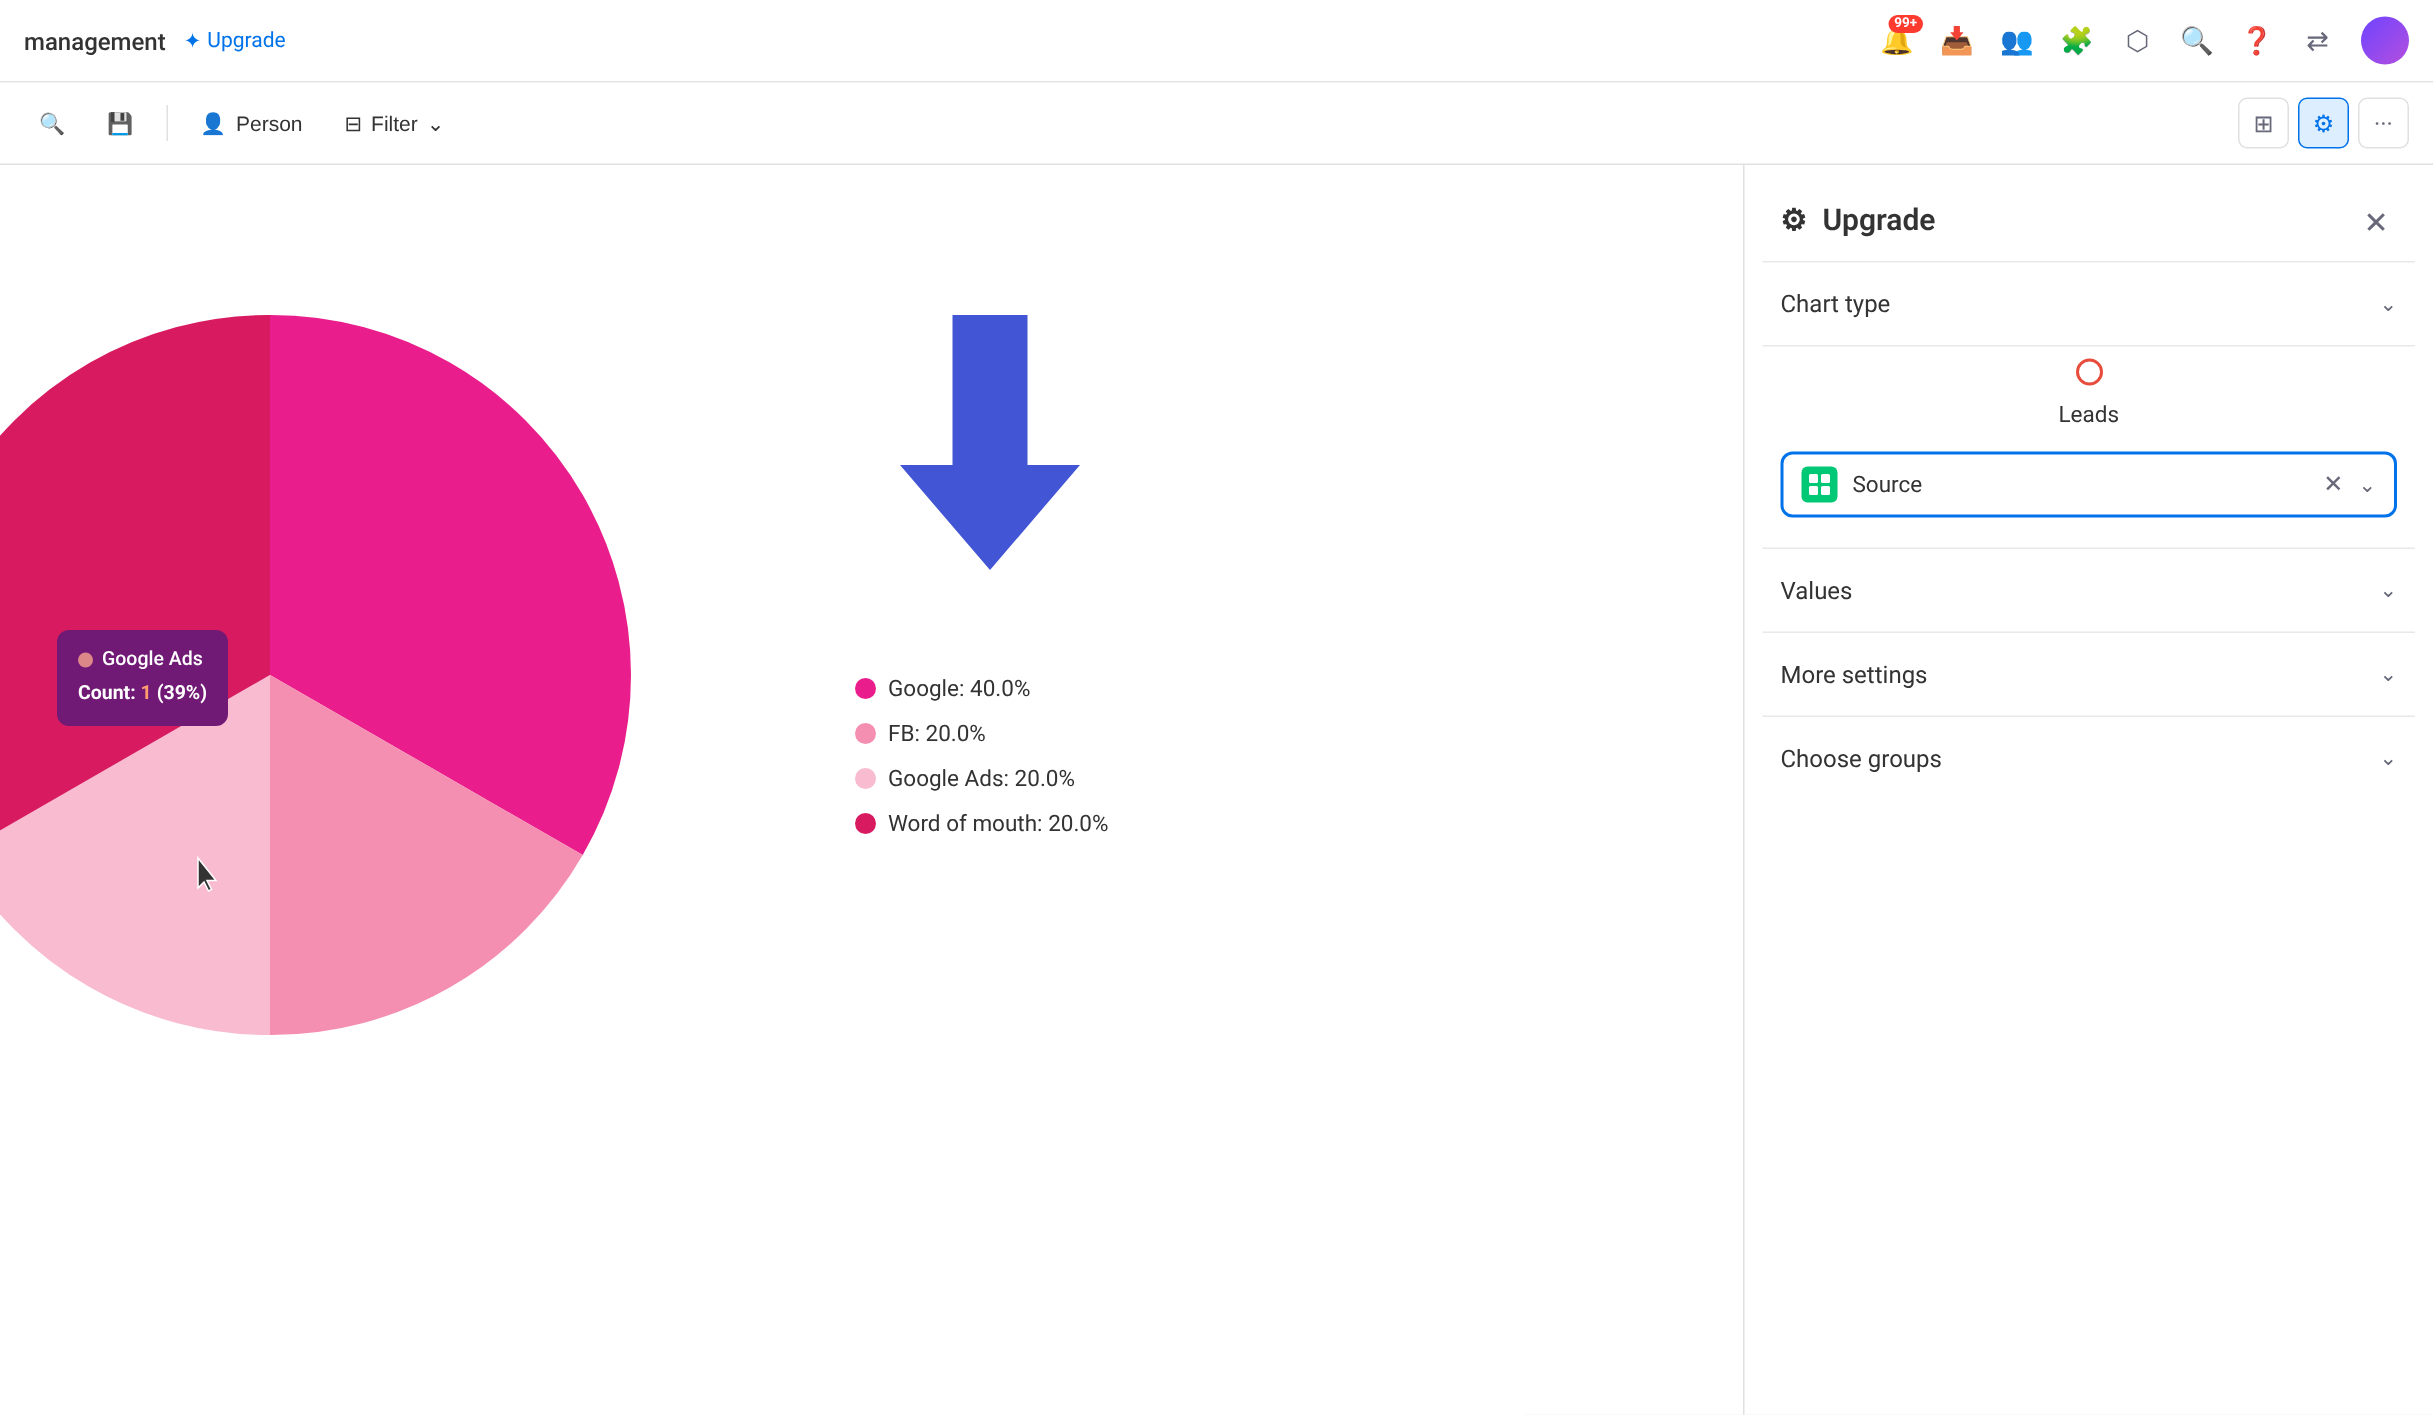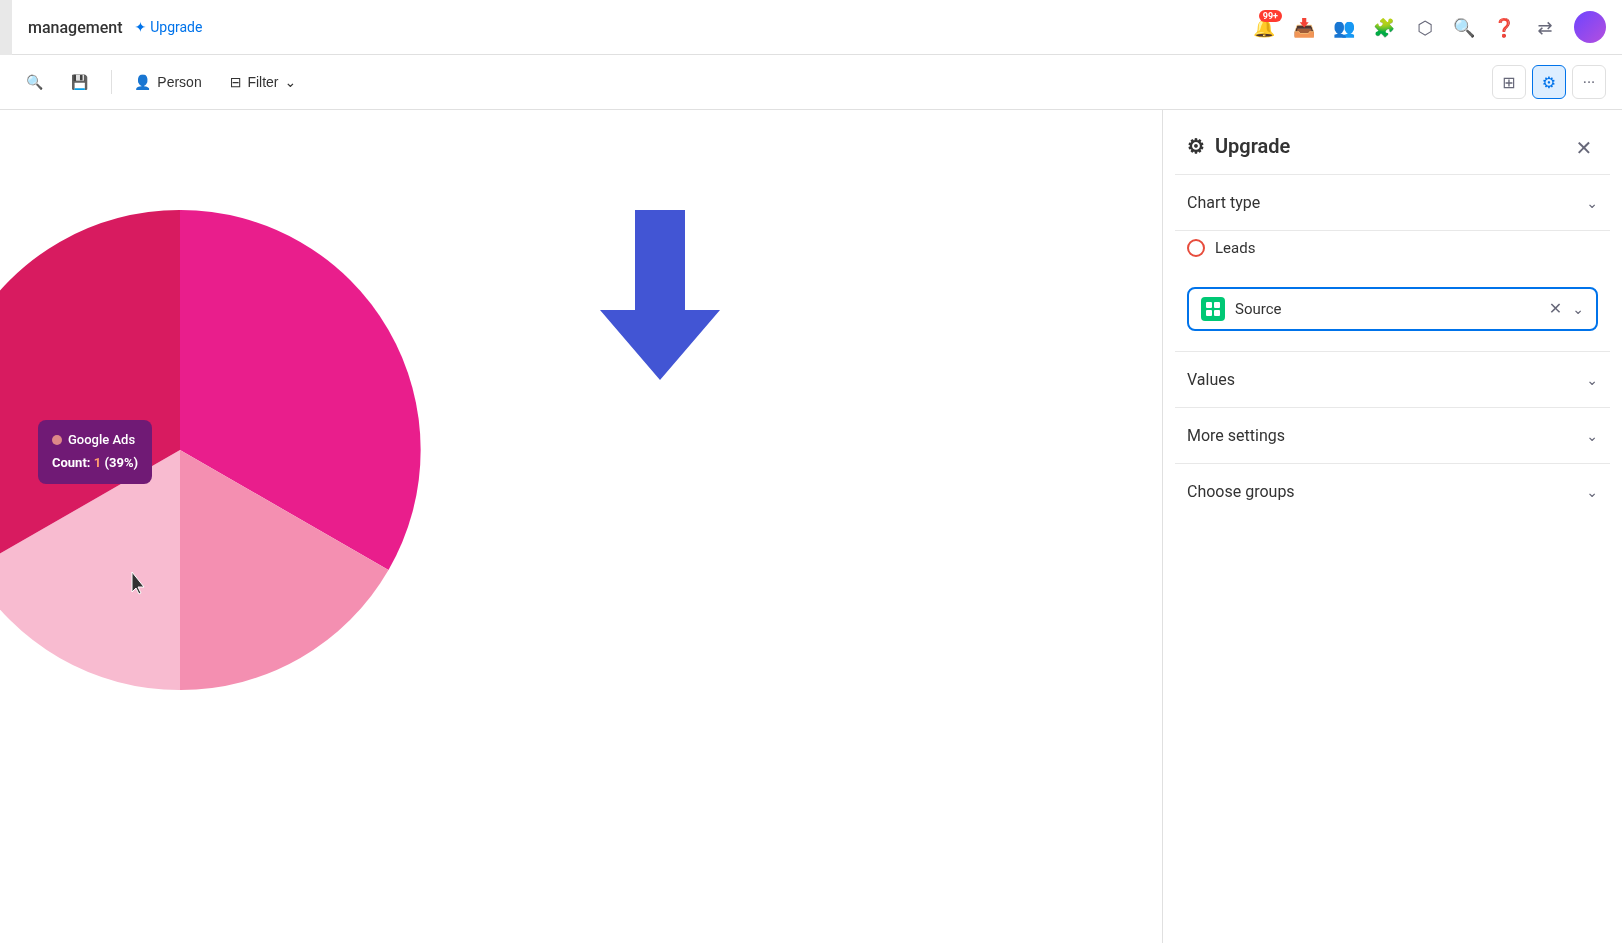--- a/index.html
+++ b/index.html
@@ -8,21 +8,21 @@
       background: #e8e8e8;
       width: 1622px;
       height: 943px;
       overflow: hidden;
       position: relative;
     }
 
     
     .top-bar {
       position: absolute;
-      top: 0; left: 12px; right: 0;
+      top: 0; left: 0; right: 0;
       height: 55px;
       background: #fff;
       display: flex;
       align-items: center;
       padding: 0 16px;
       border-bottom: 1px solid #e0e0e0;
       z-index: 10;
     }
     .top-bar-title {
       font-size: 16px;
@@ -264,23 +264,24 @@
     }
 
     
     .labels-content {
       padding: 8px 12px 20px;
     }
     .leads-row {
       display: flex;
       align-items: center;
       gap: 10px;
-      margin-bottom: 30px;
+      margin-bottom: 16px;
       font-size: 15px;
       color: #333;
+      flex-direction: column;
     }
     .leads-circle {
       width: 18px;
       height: 18px;
       border-radius: 50%;
       border: 2.5px solid #e74c3c;
       background: transparent;
     }
 
     .source-selector {
@@ -434,20 +435,38 @@
         <span>Count: </span><span style="font-weight:700;color:#ff9d6f">1</span><span> (39%)</span>
       </div>
     </div>
 
     <div class="cursor">
       <svg width="24" height="28" viewBox="0 0 24 28">
         <path d="M4,2 L4,22 L8,18 L11,24 L13,23 L10,17 L16,17 Z" fill="#333" stroke="#fff" stroke-width="1"></path>
       </svg>
     </div>
 
+    <div class="legend">
+      <div class="legend-item">
+        <div class="legend-dot" style="background:#e91e8c;"></div>
+        <span>Google: 40.0%</span>
+      </div>
+      <div class="legend-item">
+        <div class="legend-dot" style="background:#f48fb1;"></div>
+        <span>FB: 20.0%</span>
+      </div>
+      <div class="legend-item">
+        <div class="legend-dot" style="background:#f8bbd0;"></div>
+        <span>Google Ads: 20.0%</span>
+      </div>
+      <div class="legend-item">
+        <div class="legend-dot" style="background:#d81b60;"></div>
+        <span>Word of mouth: 20.0%</span>
+      </div>
+    </div>
 
   </div>
 
   <div class="settings-panel">
 
     <button class="close-btn">✕</button>
 
     <div class="settings-header">
       <span>⚙</span>
       <span>Upgrade</span>

